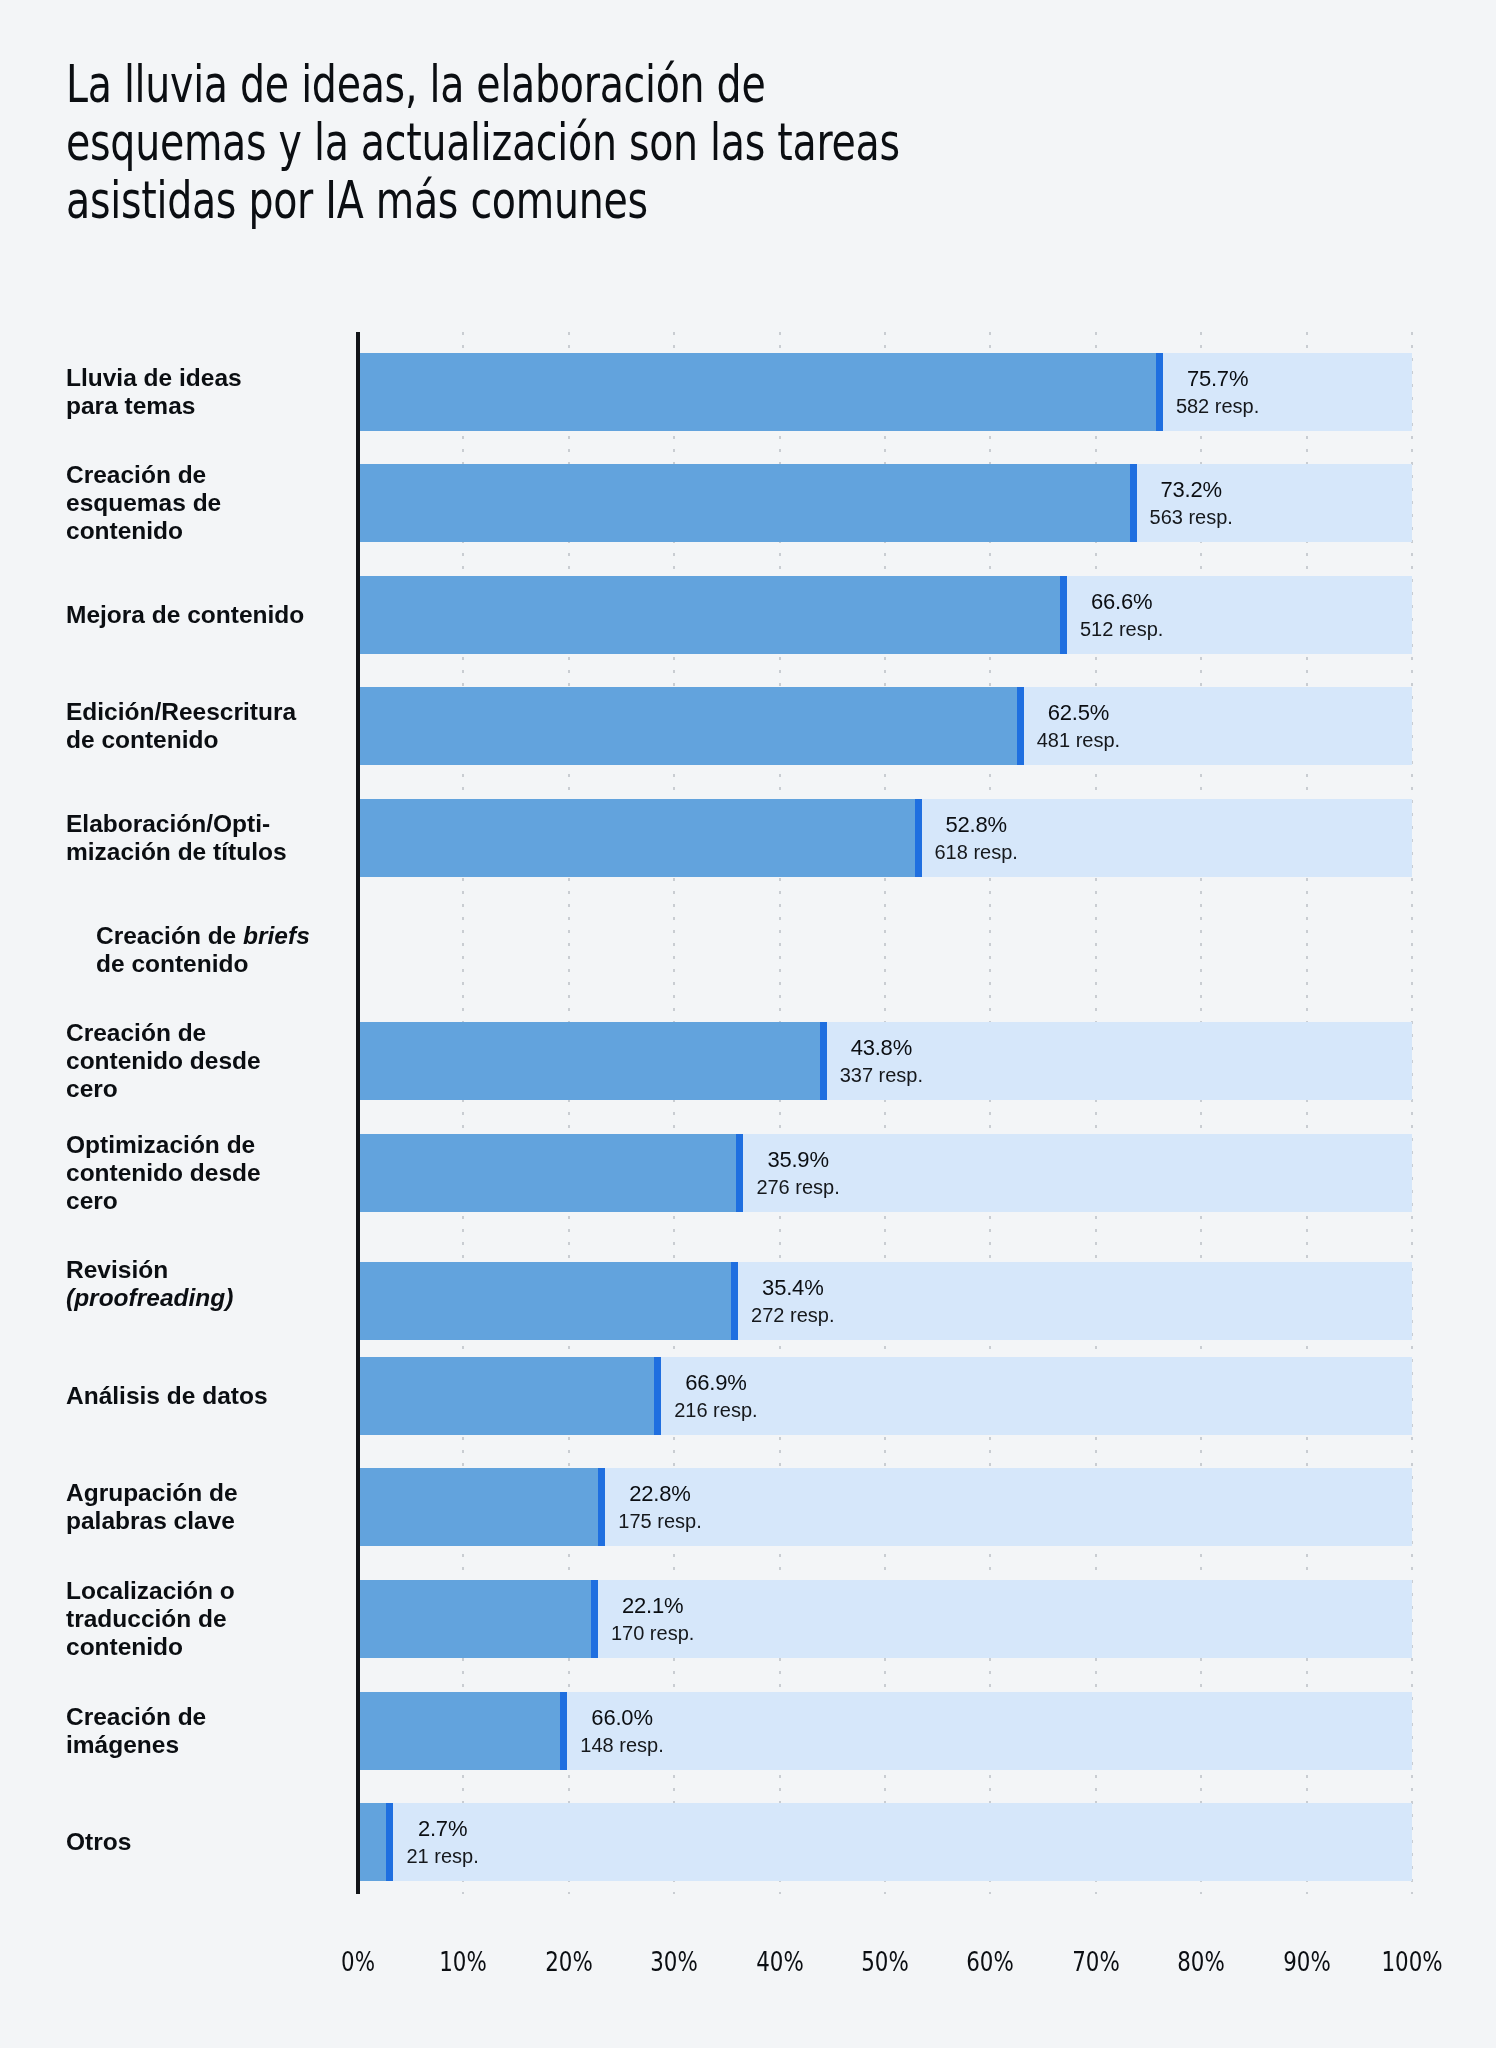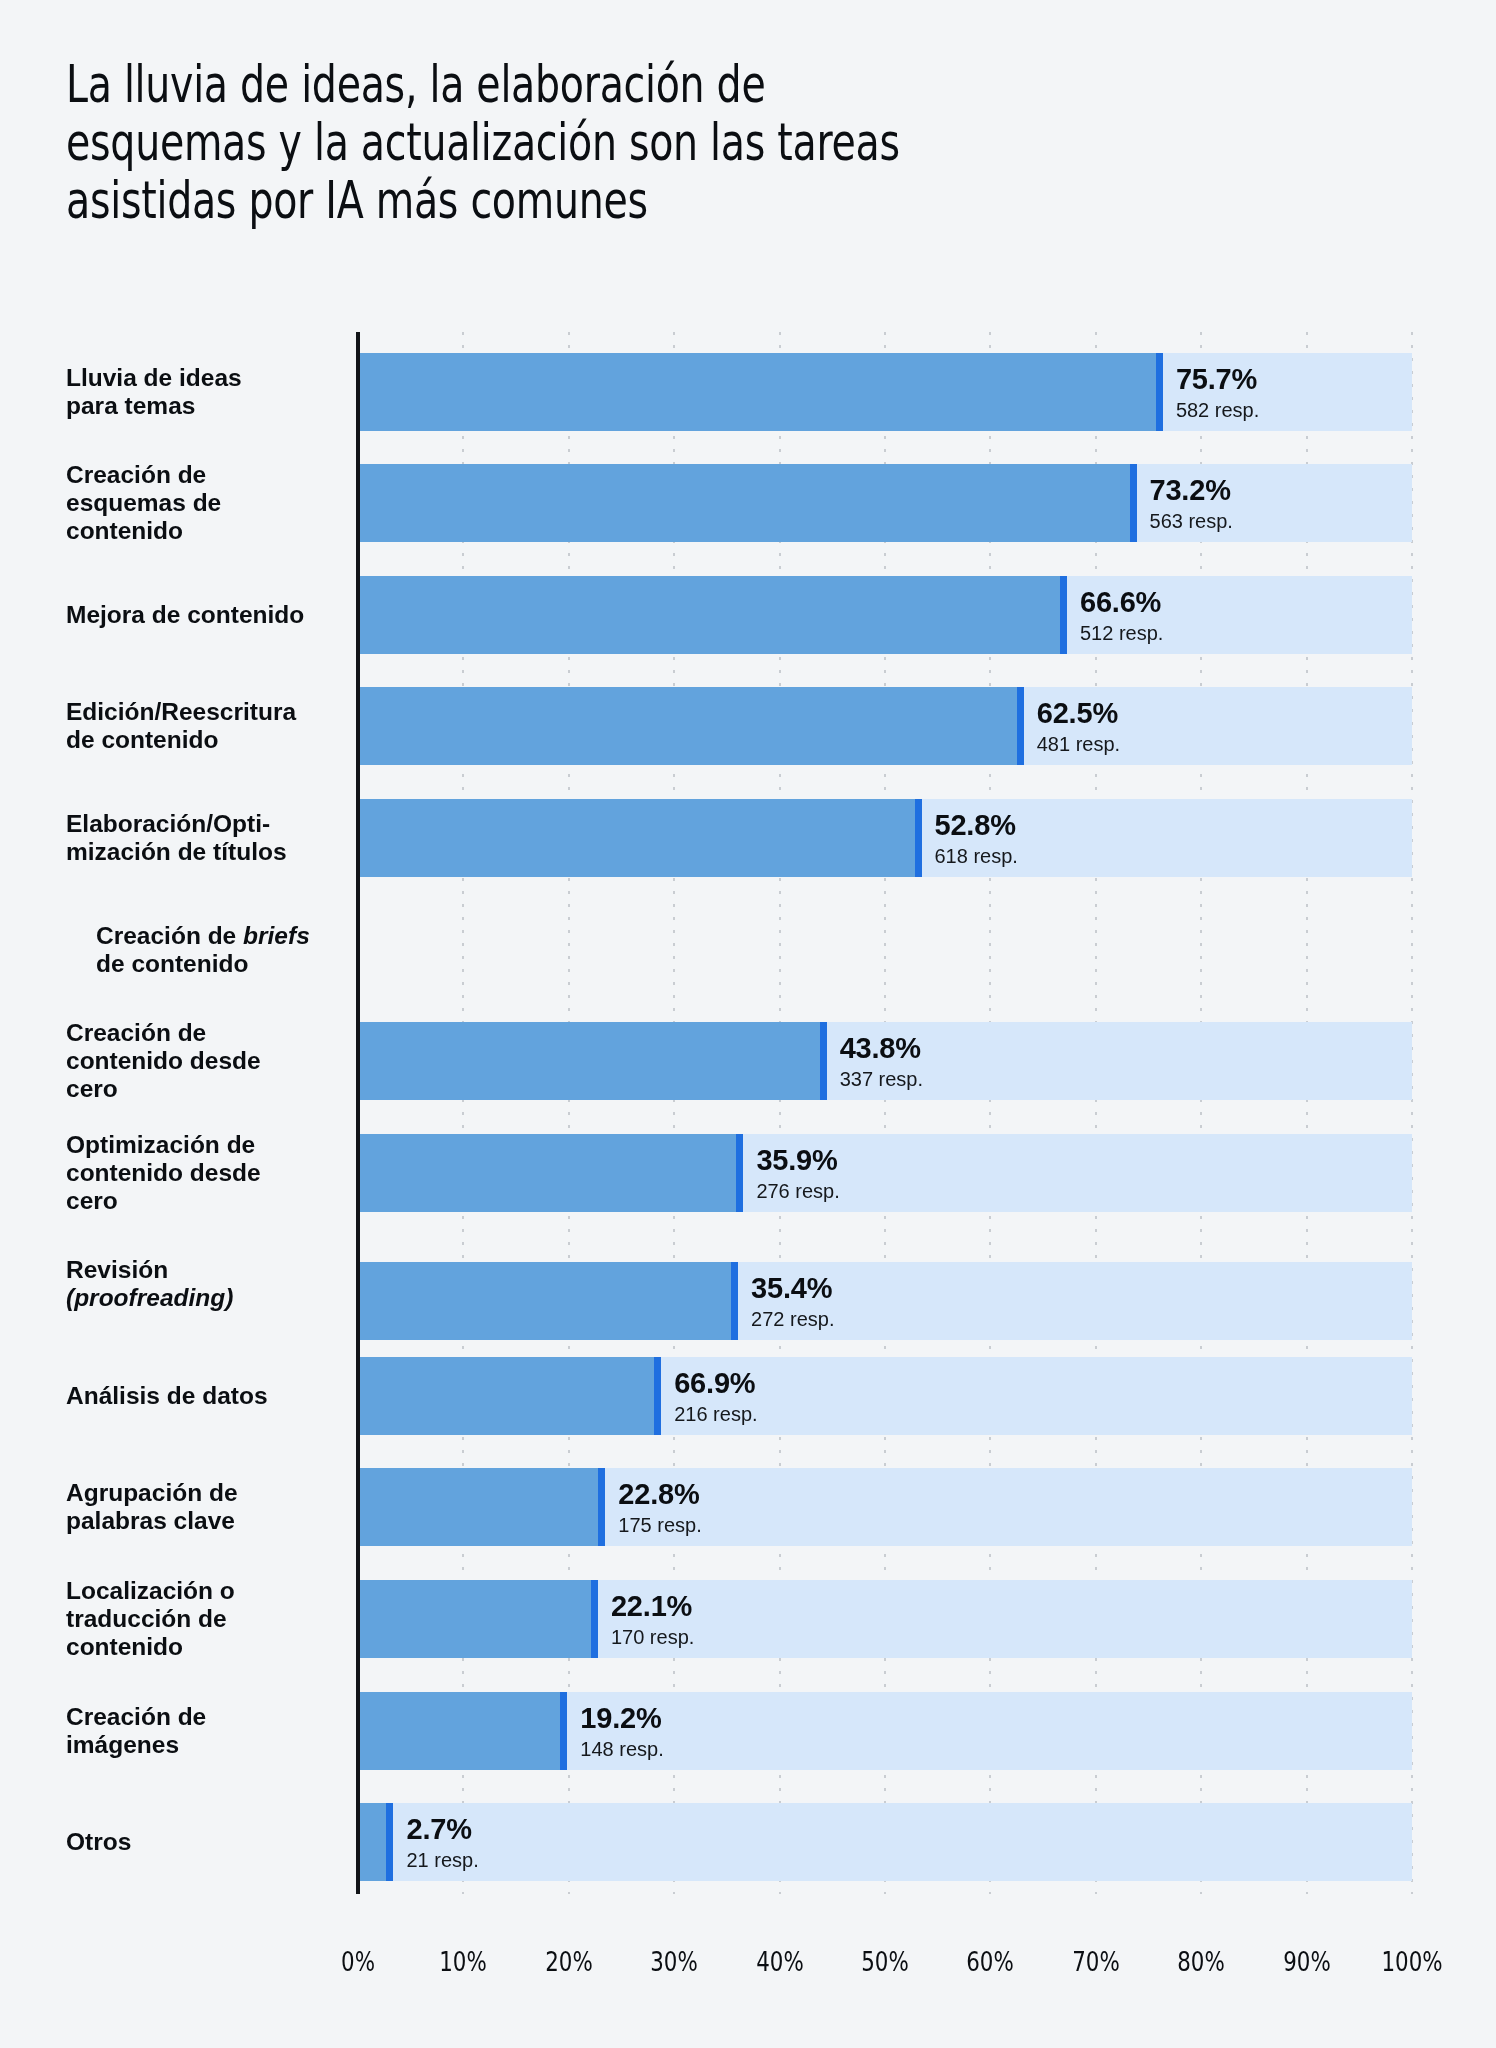--- a/index.html
+++ b/index.html
@@ -102,24 +102,25 @@
   .value-block {
     position: absolute;
     top: 50%;
     transform: translateY(-50%);
     line-height: 1;
     white-space: nowrap;
     pointer-events: none;
   }
   .value-pct {
     display: block;
-    font-size: 29px;
-    font-weight: 700;
+    font-size: 22px;
+    font-weight: 400;
     color: #0b0e12;
     letter-spacing: -0.2px;
+    text-align: center;
   }
   .value-resp {
     display: block;
     margin-top: 6px;
     font-size: 20px;
     font-weight: 400;
     color: #15181c;
   }
 
   
@@ -285,21 +286,21 @@
             <span class="value-resp">170 resp.</span>
           </div>
         </div>
       </div>
       <div class="row" style="top: 1338.86px; height: 111.571px;">
         <div class="row-label" style="top: 59.7857px; transform: translateY(-50%);">Creación de<br>imágenes</div>
         <div class="track" style="top: 20.7857px; height: 78px;">
           <div class="bar" style="width: 202.368px; background: rgb(98, 163, 221);"></div>
           <div class="bar-cap" style="left: 202.368px; background: rgb(31, 111, 224);"></div>
           <div class="value-block" style="left: 222.368px;">
-            <span class="value-pct">19.2%</span>
+            <span class="value-pct">66.0%</span>
             <span class="value-resp">148 resp.</span>
           </div>
         </div>
       </div>
       <div class="row" style="top: 1450.43px; height: 111.571px;">
         <div class="row-label" style="top: 59.7857px; transform: translateY(-50%);">Otros</div>
         <div class="track" style="top: 20.7857px; height: 78px;">
           <div class="bar" style="width: 28.458px; background: rgb(98, 163, 221);"></div>
           <div class="bar-cap" style="left: 28.458px; background: rgb(31, 111, 224);"></div>
           <div class="value-block" style="left: 48.458px;">

